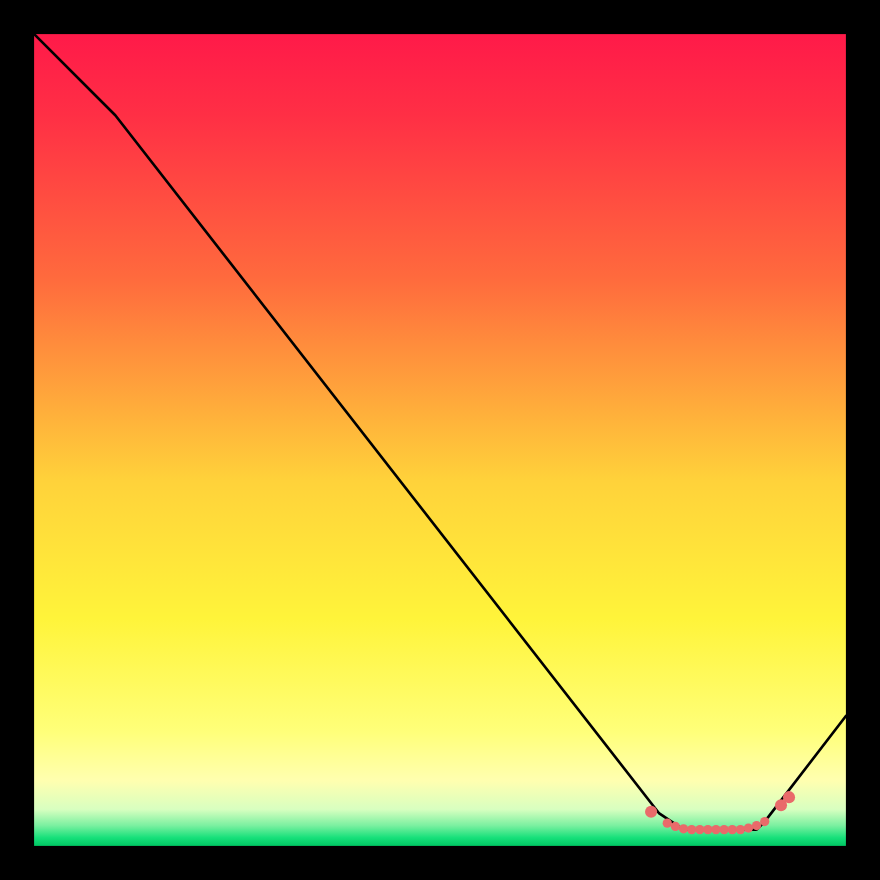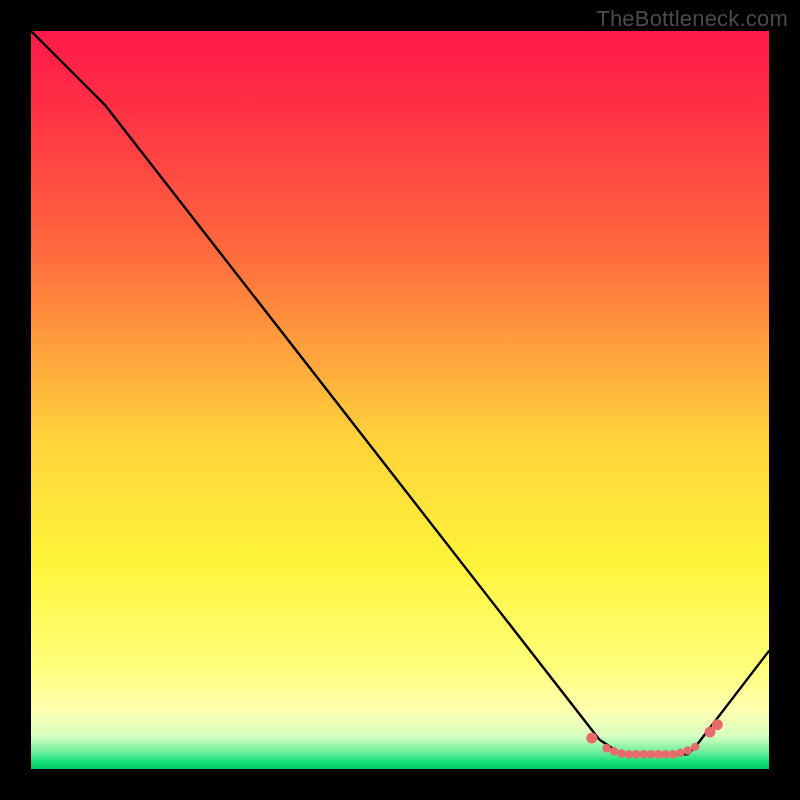--- a/index.html
+++ b/index.html
@@ -36,21 +36,20 @@
     
   }
   svg {
     display: block;
   }
 </style>
 </head>
 <body>
 
 <div class="container">
-  <div class="watermark">TheBottleneck.com</div>
   <div class="plot">
     <svg id="chart-svg" width="738" height="738" viewBox="0 0 738 738">
         <defs>
           <linearGradient id="bgGrad" x1="0" y1="0" x2="0" y2="1">
             <stop offset="0%" stop-color="#ff1a49"></stop>
             <stop offset="10%" stop-color="#ff2f45"></stop>
             <stop offset="30%" stop-color="#ff6a3d"></stop>
             <stop offset="55.00000000000001%" stop-color="#ffd23a"></stop>
             <stop offset="72%" stop-color="#fff43a"></stop>
             <stop offset="86%" stop-color="#ffff7a"></stop>

